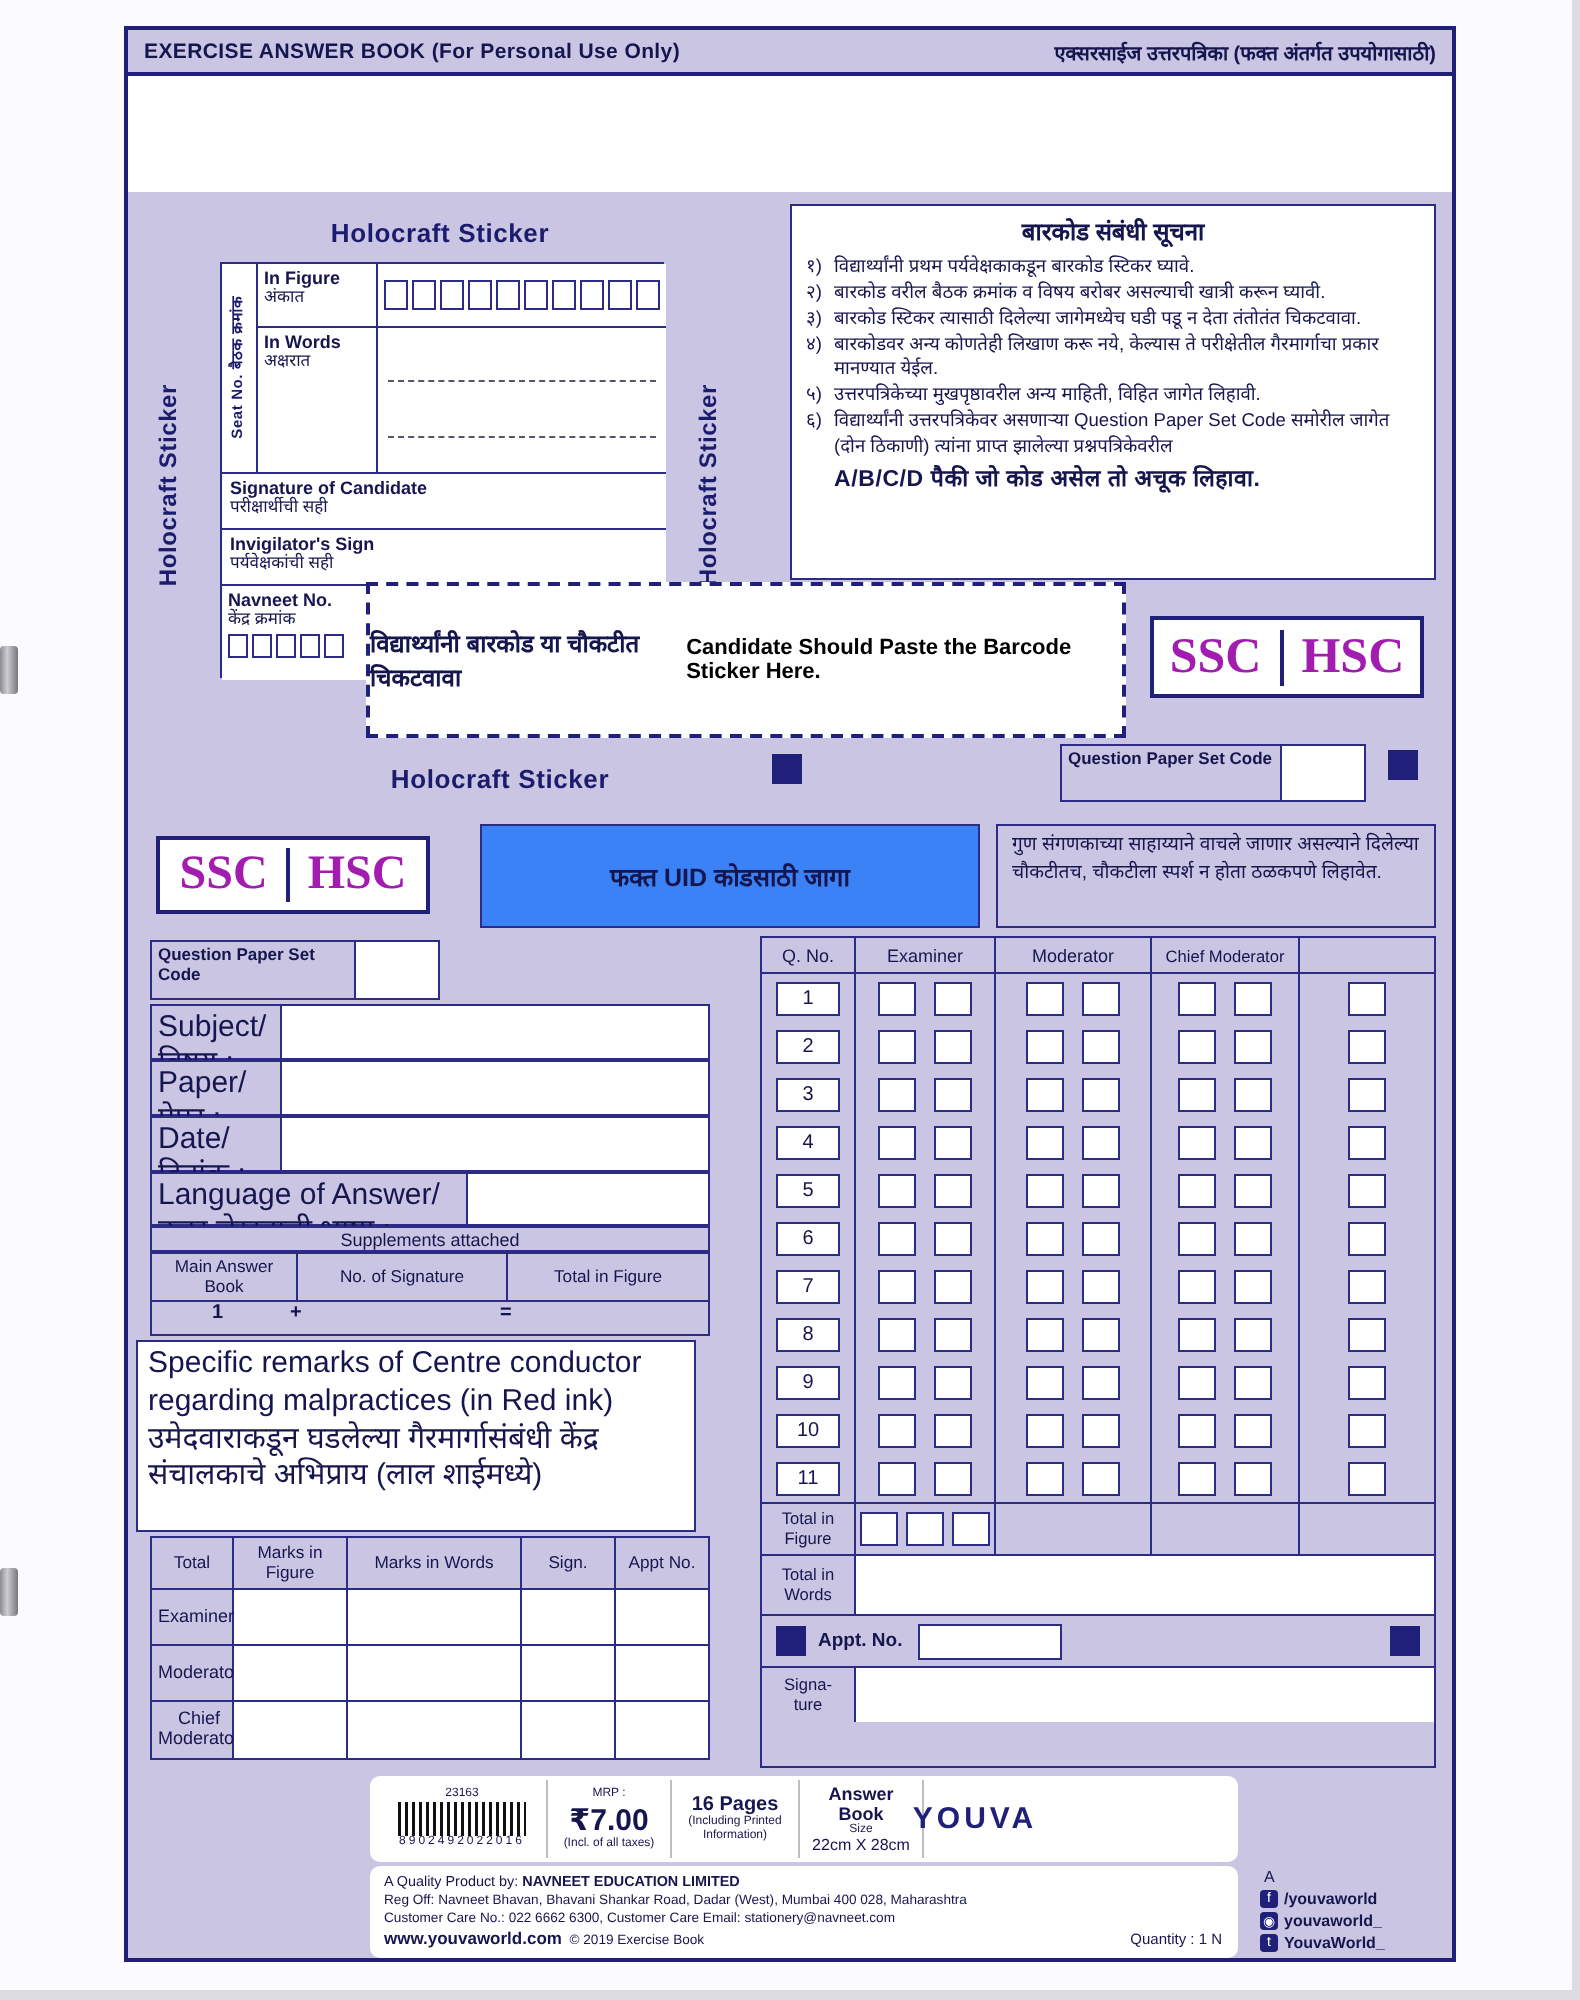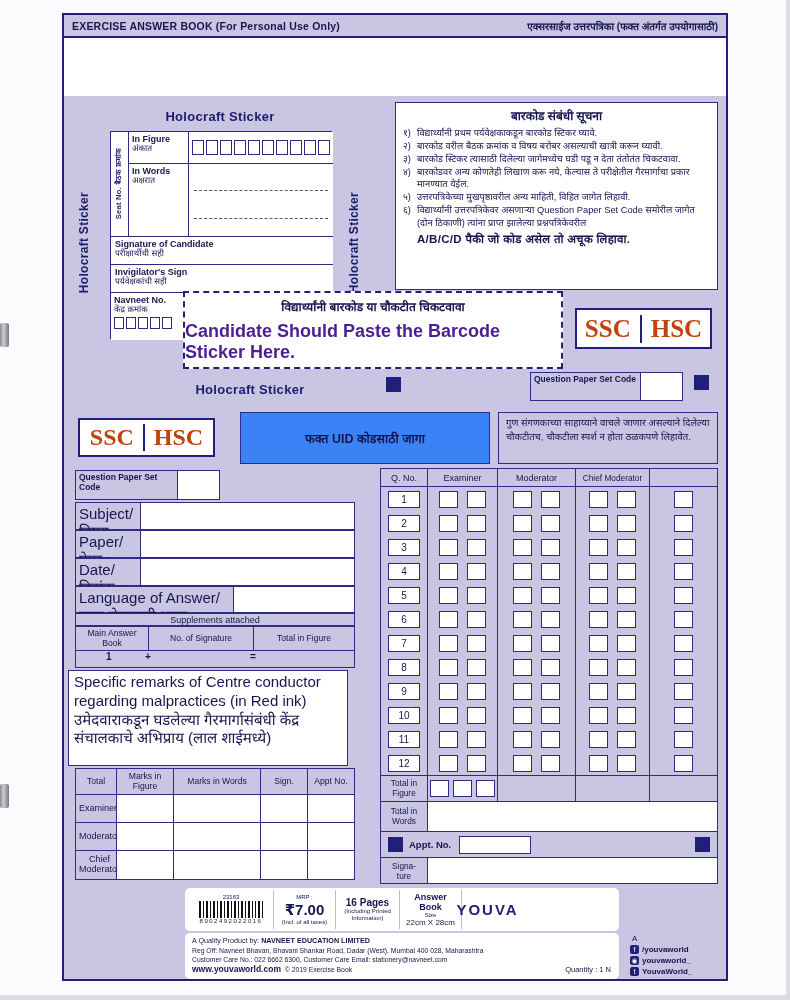--- a/index.html
+++ b/index.html
@@ -26,29 +26,29 @@
 .sc-wordl{left:18px;top:32px;width:60px;height:72px;border-right:1px solid #2c2c86;padding:2px 3px}
 .sc-wordb{left:78px;top:32px;width:144px;height:72px}
 .dash-line{position:absolute;left:5px;right:5px;border-bottom:1px dashed #55556a}
 .sc-r3{left:0;top:104px;width:222px;height:28px;border-top:1px solid #2c2c86;padding:2px 4px}
 .sc-r4{left:0;top:132px;width:222px;height:28px;border-top:1px solid #2c2c86;padding:2px 4px}
 .sc-r5{left:0;top:160px;width:73px;height:48px;border-top:1px solid #2c2c86;border-right:1px solid #2c2c86;padding:2px 3px}
 .lbl-en{font-size:9px;font-weight:bold;line-height:1.15}
 .lbl-mr{font-size:8.5px;line-height:1.15}
 .sq{display:inline-block;width:12px;height:15px;background:#fff;border:1px solid #2c2c86}
 .sq.small{width:10px;height:12px}
-.pastebox{position:absolute;left:183px;top:291px;width:380px;height:78px;background:#fff;border:2px dashed #20207a;z-index:3;display:flex;flex-direction:column;align-items:center;justify-content:center;gap:6px}
+.pastebox{position:absolute;left:183px;top:291px;width:380px;height:78px;background:#fff;border:2px dashed #20207a;z-index:3;display:flex;flex-direction:row;align-items:center;justify-content:center;gap:6px}
 .pastebox .mr{font-size:12px;font-weight:bold}
-.pastebox .en{font-size:18px;font-weight:bold;color:#4c1d95}
+.pastebox .en{font-size:11px;font-weight:bold;color:#000000}
 .instr{position:absolute;left:395px;top:102px;width:323px;height:188px;background:#fff;border:1.5px solid #2c2c86;padding:4px 7px}
 .instr h3{text-align:center;font-size:12px;margin-bottom:3px;color:#16164f}
 .item{display:flex;font-size:9.3px;line-height:1.3;margin-bottom:1px}
 .item .n{width:14px;flex:none}
 .abcd{font-weight:bold;font-size:11.5px;margin:2px 0 0 14px;letter-spacing:.3px}
-.ssclogo{position:absolute;background:#fff;border:2px solid #20207a;display:flex;align-items:center;justify-content:center;font-family:"Liberation Serif","DejaVu Serif",serif;font-weight:bold;color:#c2410c}
+.ssclogo{position:absolute;background:#fff;border:2px solid #20207a;display:flex;align-items:center;justify-content:center;font-family:"Liberation Serif","DejaVu Serif",serif;font-weight:bold;color:#a21caf}
 .ssclogo .a{padding:0 9px;border-right:2.5px solid #20207a}
 .ssclogo .b{padding:0 9px}
 .dsq{position:absolute;width:15px;height:15px;background:#20207a}
 .qpbox{position:absolute;border:1.5px solid #2c2c86;display:flex;background:#c9c5e2}
 .qpbox .lbl{flex:1;font-size:8.5px;font-weight:bold;padding:2px 3px;line-height:1.15}
 .qpbox .val{width:42px;background:#fff;border-left:1.5px solid #2c2c86}
 .uidbox{position:absolute;left:240px;top:412px;width:250px;height:52px;background:#3b82f6;border:1.5px solid #2c2c86;display:flex;align-items:center;justify-content:center;font-size:12.5px;font-weight:bold}
 .notebox{position:absolute;left:498px;top:412px;width:220px;height:52px;border:1.5px solid #2c2c86;font-size:9.6px;line-height:1.5;padding:3px 7px}
 .frow{position:absolute;left:75px;width:280px;background:#fff;border:1.5px solid #2c2c86;display:flex}
 .frow .fl{background:#c9c5e2;border-right:1.5px solid #2c2c86;font-size:15px;line-height:1.2;padding:2px 3px;width:65px;flex:none}
@@ -530,40 +530,20 @@
             <span class="mbox"></span>
           </div>
           <div class="tg w74">
             <span class="mbox"></span>
             <span class="mbox"></span>
           </div>
           <div class="tg w66">
             <span class="mbox"></span>
           </div>
         </div>
-        <div class="trow">
-          <div class="tq">
-            <span class="qnbox">12</span>
-          </div>
-          <div class="tg w70">
-            <span class="mbox"></span>
-            <span class="mbox"></span>
-          </div>
-          <div class="tg w78">
-            <span class="mbox"></span>
-            <span class="mbox"></span>
-          </div>
-          <div class="tg w74">
-            <span class="mbox"></span>
-            <span class="mbox"></span>
-          </div>
-          <div class="tg w66">
-            <span class="mbox"></span>
-          </div>
-        </div>
       </div>
     <div class="tfr" style="height:26px">
       <div class="tfl">Total in Figure</div>
       <div class="tg w70" style="gap:4px">
           <span class="mbox"></span>
           <span class="mbox"></span>
           <span class="mbox"></span>
         </div>
       <div class="tg w78"></div>
       <div class="tg w74"></div>

